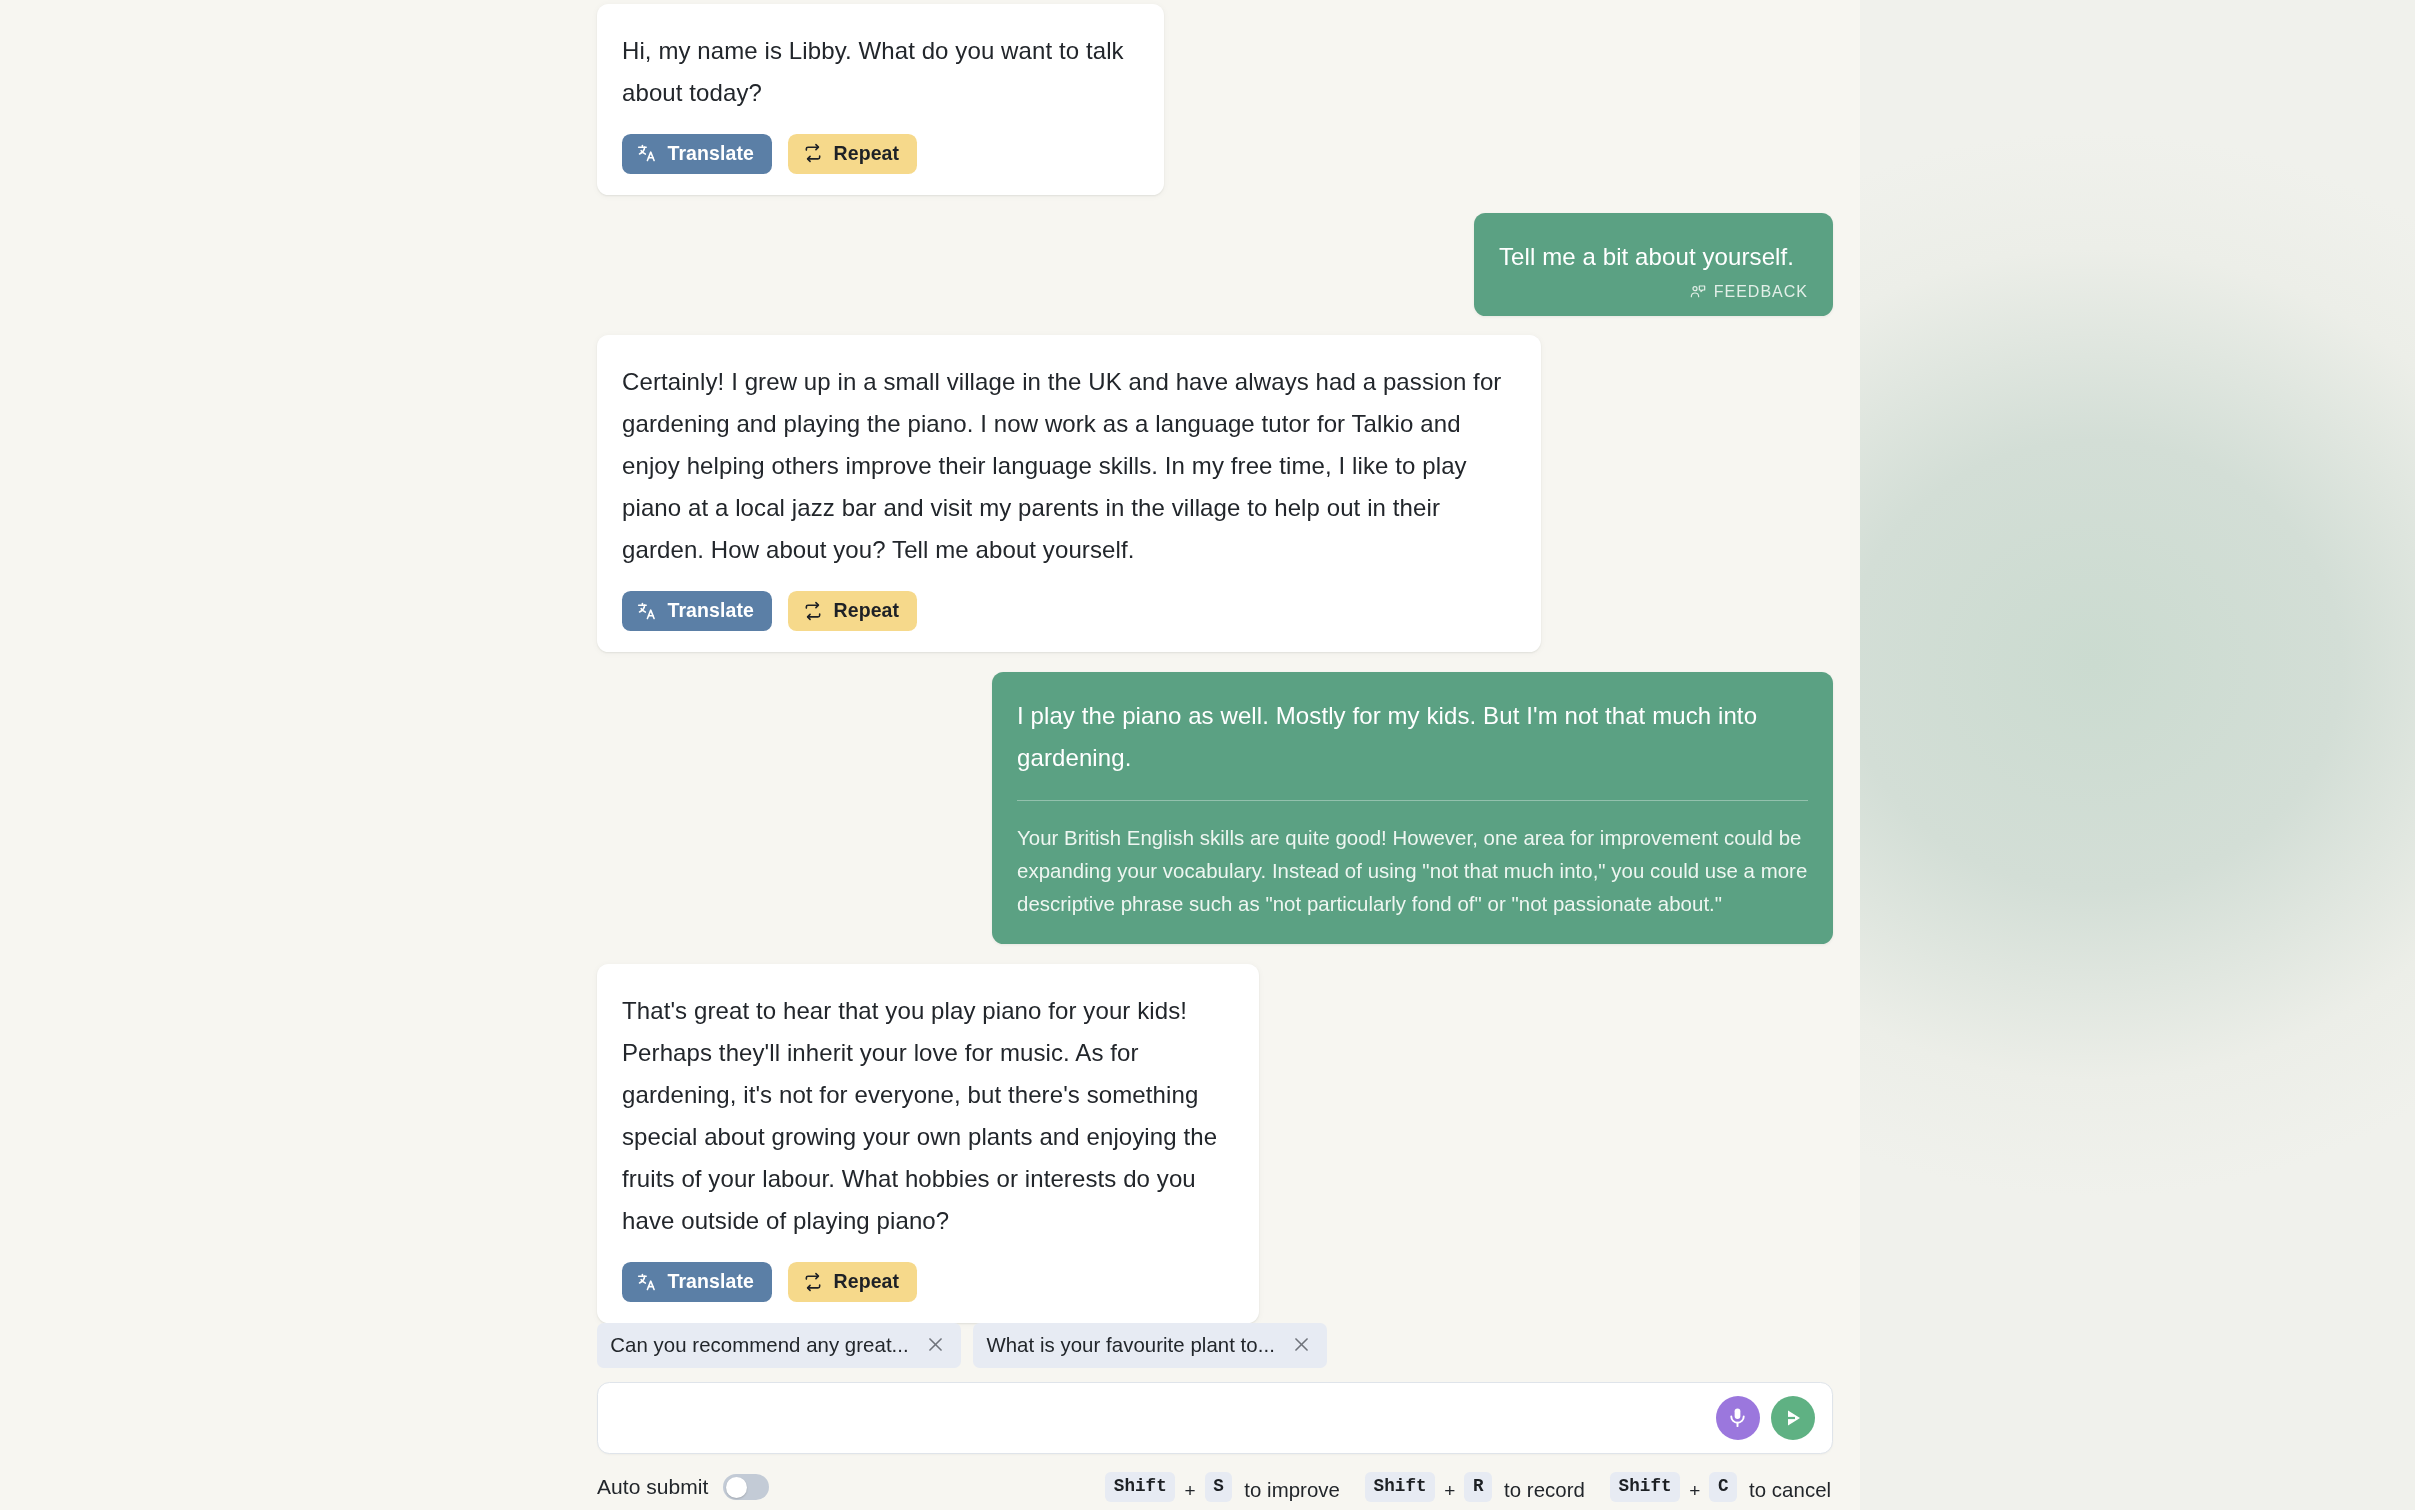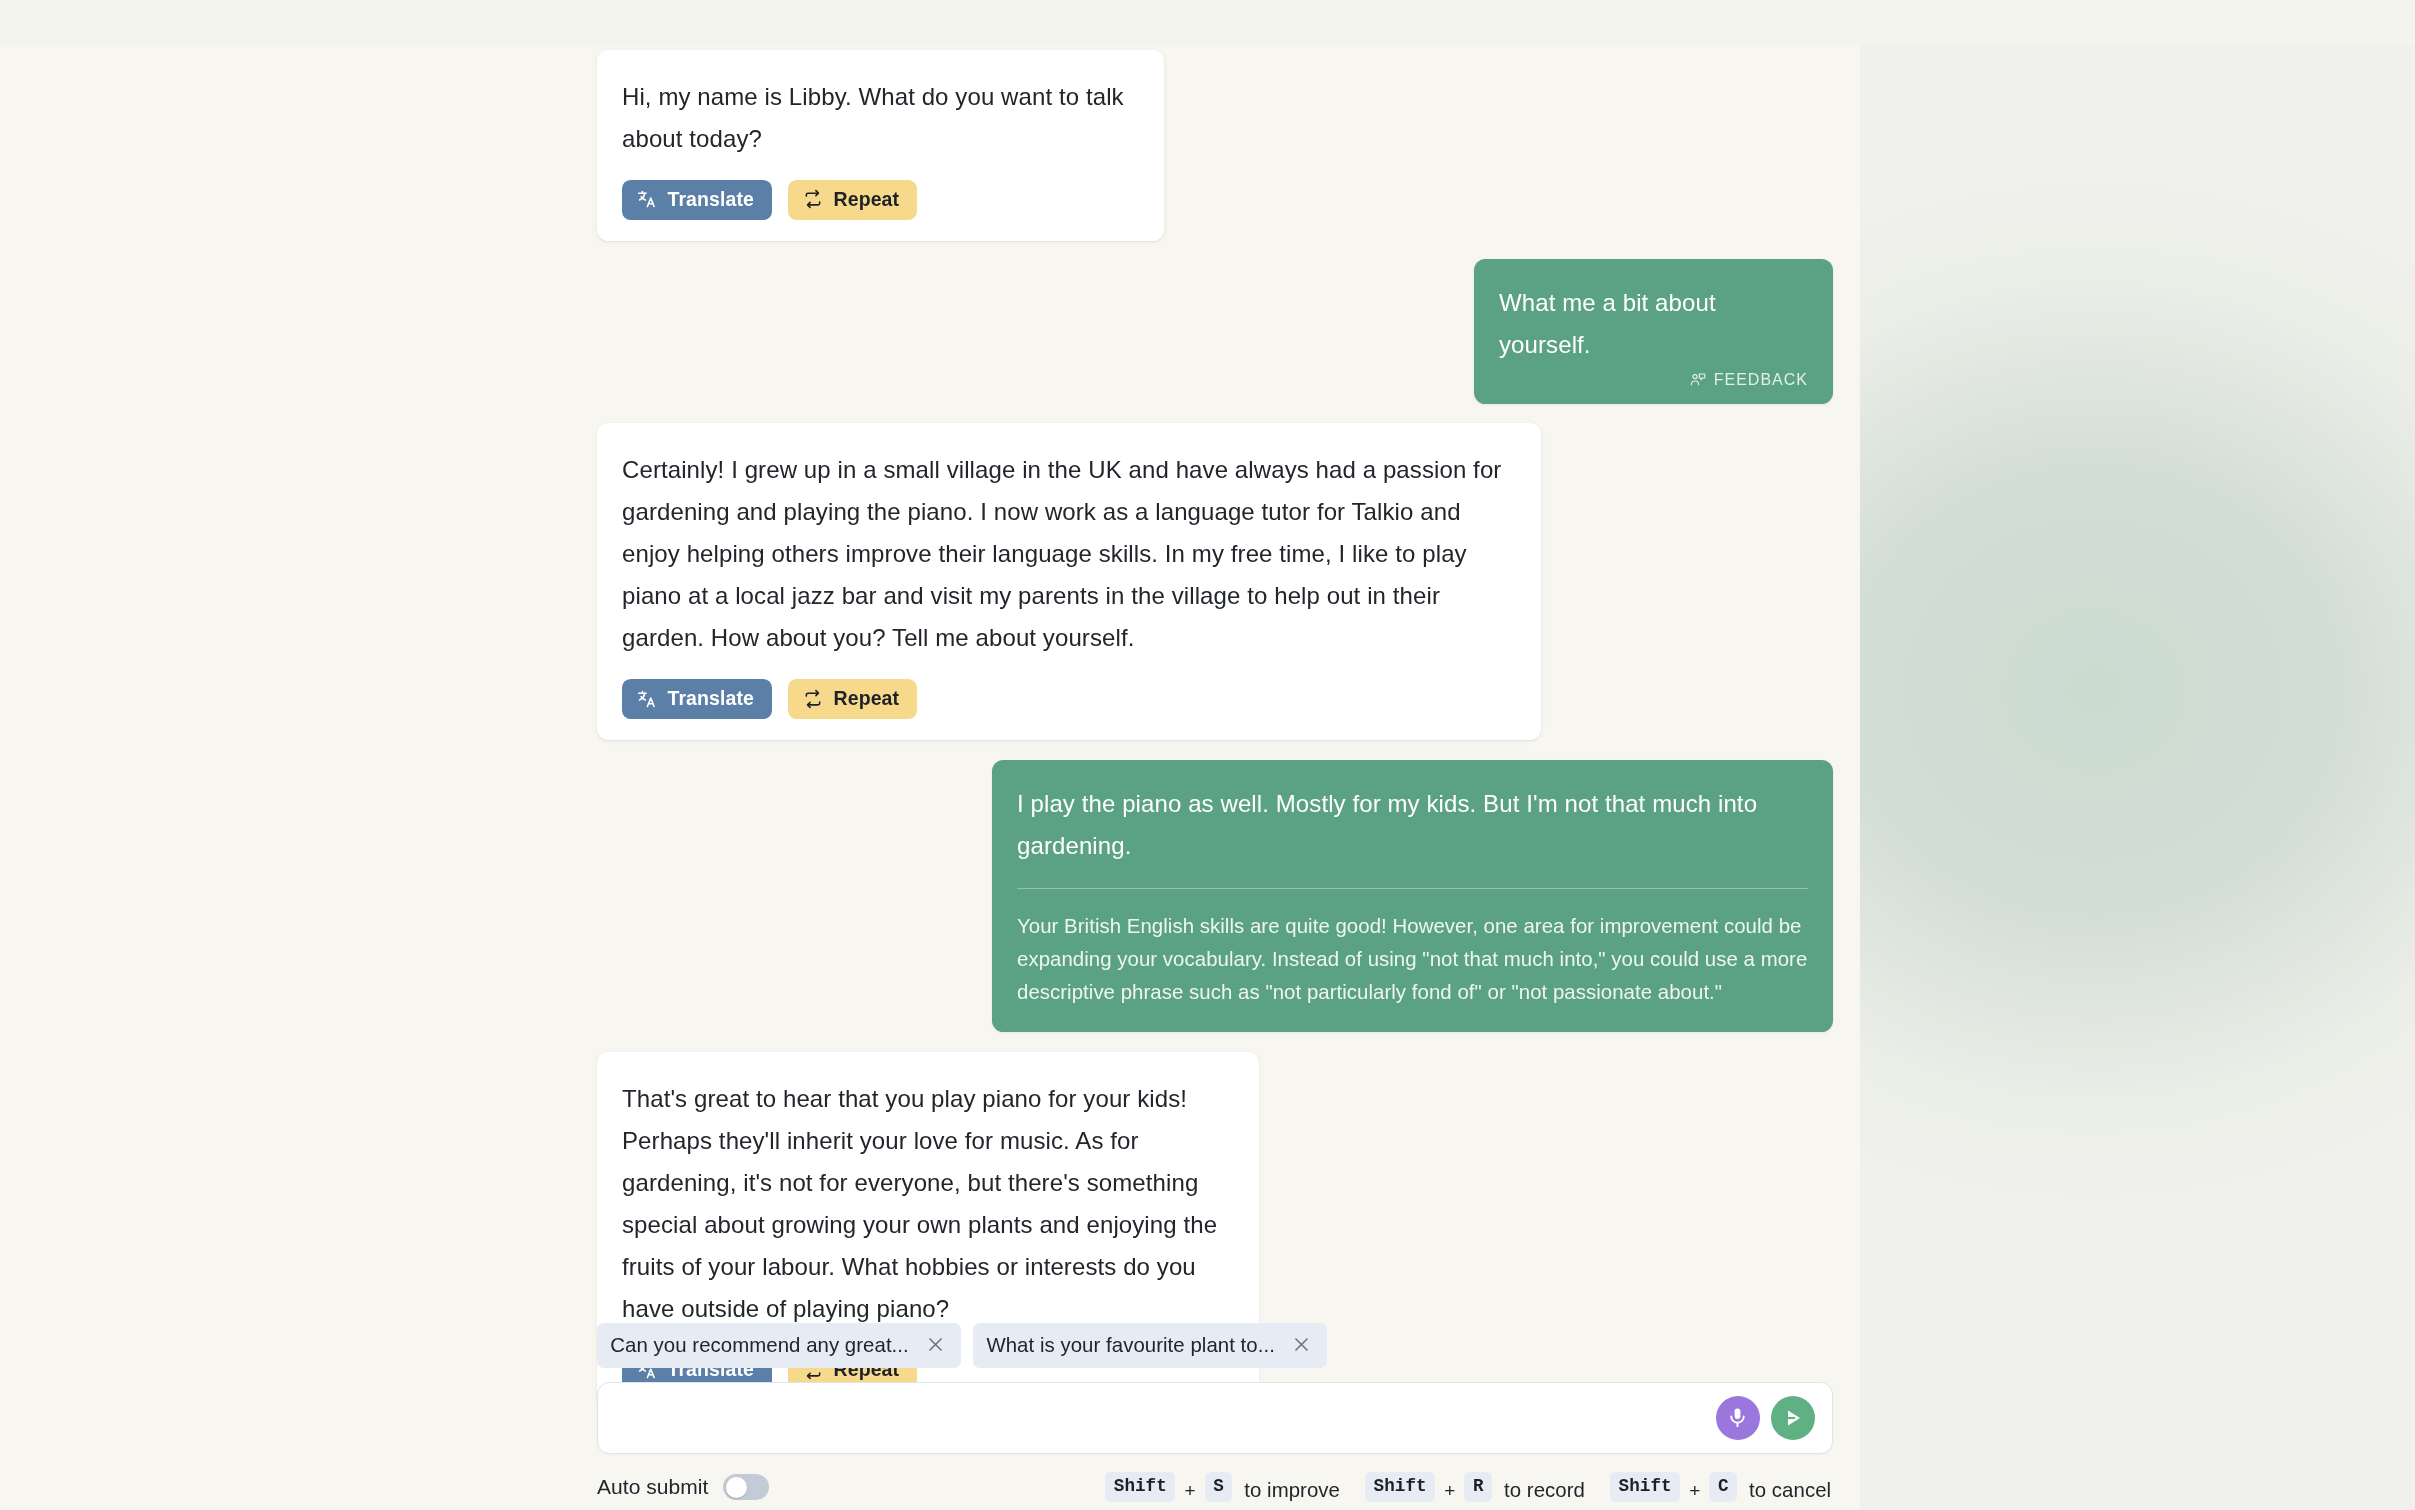--- a/index.html
+++ b/index.html
@@ -14,21 +14,20 @@
     font-family: "Liberation Sans", sans-serif;
     background: #f4f4ef;
     position: relative;
   }
 
   
   #app-root {
     position: absolute;
     inset: 0;
     display: flex;
-    margin-top: 46px;
   }
 
   #chat-panel {
     width: 1860px;
     height: 100%;
     background: #f7f6f1;
     position: relative;
     flex: 0 0 1860px;
   }
 
@@ -324,21 +323,21 @@
                 </svg>
               </span>
               <span>Repeat</span>
             </button>
           </div>
         </div>
       </div>
 
       <div class="msg-row user" style="margin-top:18px;">
         <div class="bubble-user" style="width:359px;">
-          <div class="body" style="text-align:left;">What me a bit about yourself.</div>
+          <div class="body" style="text-align:left;">Tell me a bit about yourself.</div>
           <div class="feedback-tag">
             <span>
               <svg width="16" height="16" viewBox="0 0 24 24" fill="none" stroke="#e3efe8" stroke-width="1.8" stroke-linecap="round" stroke-linejoin="round">
                 <circle cx="7.5" cy="7" r="3"></circle>
                 <path d="M2 19c0-3.3 2.5-5.5 5.5-5.5S13 15.7 13 19"></path>
                 <path d="M14 3h8v6h-3l-2.5 2.5V9H14z"></path>
               </svg>
             </span>
             <span>FEEDBACK</span>
           </div>

